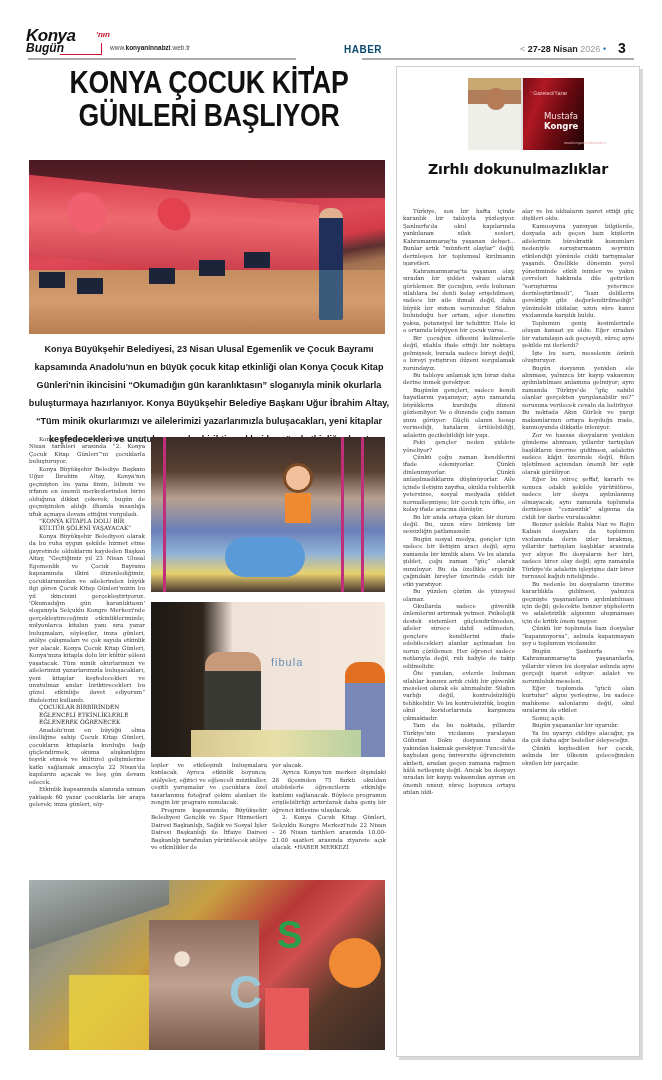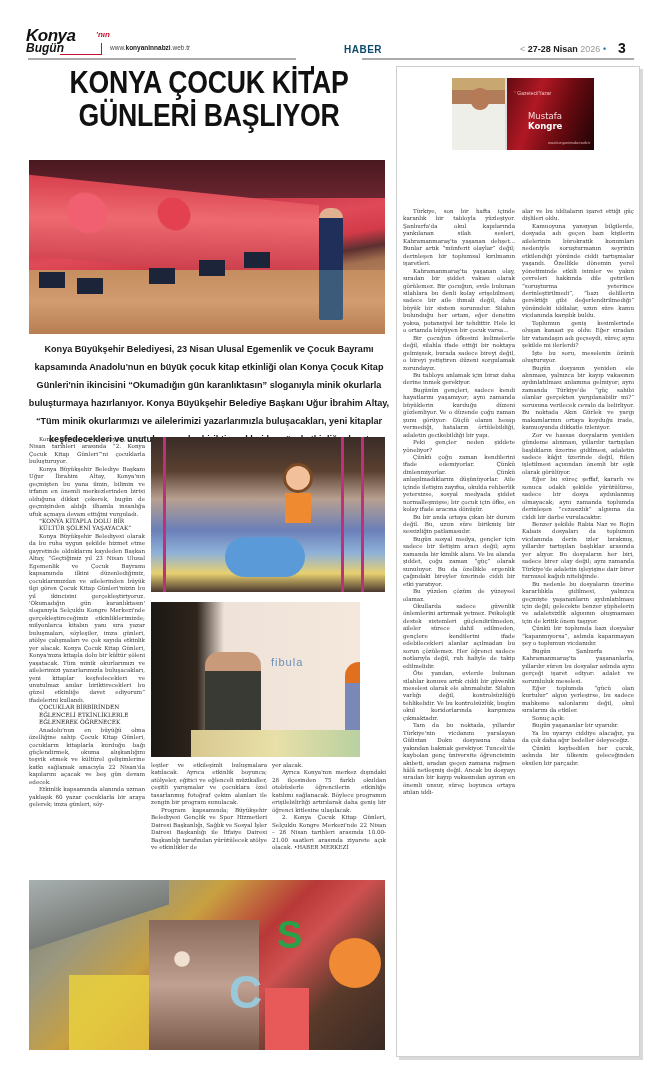--- a/index.html
+++ b/index.html
@@ -40,21 +40,21 @@
   .photo-stage .stage { position: absolute; left: 0; top: 110px; width: 100%; height: 64px; background: linear-gradient(180deg, #c58e60, #d29c70 50%, #b77e52); }
   .photo-stage .speaker-man { position: absolute; left: 290px; top: 48px; width: 24px; height: 112px; background: linear-gradient(180deg, #e0b090 0 9%, #1f2f5a 9% 55%, #3c5a7a 55% 100%); border-radius: 10px 10px 2px 2px; }
   .photo-stage .spk { position: absolute; width: 26px; height: 16px; background: #1b2438; top: 112px; }
 
   .photo-fair1 { left: 151px; top: 437px; width: 234px; height: 155px; background: linear-gradient(180deg, #3a2c28 0%, #5a4030 22%, #b8a090 40%, #6b7fb8 60%, #8fb2d8 75%, #e8d070 88%, #4a3830 100%); }
   .photo-fair1 .mascot { position: absolute; left: 132px; top: 26px; width: 30px; height: 30px; border-radius: 50%; background: #f2c09a; border: 3px solid #7a4a24; }
   .photo-fair1 .mascot-body { position: absolute; left: 134px; top: 56px; width: 26px; height: 30px; background: #f08a30; }
   .photo-fair1 .pole { position: absolute; top: 0; width: 3px; height: 155px; background: #c0307a; }
   .photo-fair1 .table { position: absolute; left: 74px; top: 100px; width: 80px; height: 40px; background: #5a9ad8; border-radius: 20px; }
 
-  .photo-fair2 { left: 151px; top: 602px; width: 209px; height: 155px; background: linear-gradient(90deg, #1c1814 0%, #2e241c 22%, #efe2d8 35%, #f4e7dc 100%); }
+  .photo-fair2 { left: 151px; top: 602px; width: 234px; height: 155px; background: linear-gradient(90deg, #1c1814 0%, #2e241c 22%, #efe2d8 35%, #f4e7dc 100%); }
   .photo-fair2 .fibula { position: absolute; left: 120px; top: 54px; font-family: "Liberation Sans", sans-serif; font-size: 11px; color: #6a90b8; letter-spacing: 1px; }
   .photo-fair2 .man { position: absolute; left: 54px; top: 50px; width: 56px; height: 105px; background: linear-gradient(180deg, #c89a7a 0 18%, #3a3a34 18% 100%); border-radius: 14px 14px 0 0; }
   .photo-fair2 .woman { position: absolute; left: 194px; top: 60px; width: 40px; height: 95px; background: linear-gradient(180deg, #e07020 0 22%, #7a88b8 22% 100%); border-radius: 14px 14px 0 0; }
   .photo-fair2 .desk { position: absolute; left: 40px; top: 128px; width: 170px; height: 27px; background: linear-gradient(90deg, #d8c890, #e8e0a8, #b8d0a0); }
 
   .photo-hall { left: 29px; top: 880px; width: 356px; height: 170px; background: linear-gradient(135deg, #7a7a70 0%, #9a9880 20%, #c8a040 38%, #b83838 55%, #d05050 65%, #5a3a2a 80%, #3a2a24 100%); }
   .photo-hall .glass { position: absolute; left: 0; top: 0; width: 140px; height: 70px; background: linear-gradient(180deg, #a8b0b0, #787c78); transform: skewY(-18deg); transform-origin: left top; }
   .photo-hall .crowd2 { position: absolute; left: 120px; top: 40px; width: 110px; height: 130px; background: radial-gradient(circle at 30% 30%, #f0e0d0 0 6%, transparent 7%), linear-gradient(180deg, #8a6a5a, #c0a090 50%, #7a5a4a); }
   .photo-hall .ball { position: absolute; left: 300px; top: 58px; width: 52px; height: 50px; border-radius: 50%; background: #f08a34; }
   .photo-hall .letter-s { position: absolute; left: 248px; top: 34px; font-family: "Liberation Sans", sans-serif; font-weight: bold; font-size: 38px; color: #2aa048; }
@@ -69,21 +69,21 @@
   .col { position: absolute; font-family: "DejaVu Serif", serif; font-size: 5.6px; line-height: 7.45px; color: #333; text-align: justify; }
   .col p { text-indent: 10px; }
   .col p.noind { text-indent: 0; }
   .col .subhead { text-indent: 0; padding-left: 10px; font-size: 5.8px; color: #222; }
   .col1 { left: 29px; top: 436px; width: 116px; }
   .col2 { left: 151px; top: 762px; width: 116px; }
   .col3 { left: 272px; top: 762px; width: 114px; }
 
   
   .opinion { position: absolute; left: 396px; top: 66px; width: 244px; height: 991px; border: 1px solid #cfcfcf; background: #fff; box-shadow: 3px 3px 0 #d9d9d9; }
-  .byline { position: absolute; left: 452px; top: 78px; width: 142px; height: 72px; background: linear-gradient(110deg, #2a0608 0%, #5a0a10 30%, #b01824 55%, #6a0a10 75%, #1e0406 100%); }
+  .byline { position: absolute; left: 468px; top: 78px; width: 116px; height: 72px; background: linear-gradient(110deg, #2a0608 0%, #5a0a10 30%, #b01824 55%, #6a0a10 75%, #1e0406 100%); }
   .byline .ph { position: absolute; left: 0; top: 0; width: 55px; height: 72px; background: linear-gradient(180deg, #c8a870 0 16%, #b07c5a 16% 36%, #efefe9 36% 100%); border-right: 2px solid #ddd; }
   .byline .ph .face { position: absolute; left: 18px; top: 10px; width: 20px; height: 22px; border-radius: 50%; background: #b57a56; }
   .byline .role { position: absolute; left: 62px; top: 12px; font-family: "Liberation Sans", sans-serif; font-size: 5px; color: #f1c2c2; }
   .byline .role .star { color: #ff4a4a; }
   .byline .first { position: absolute; left: 76px; top: 33px; font-family: "DejaVu Sans", sans-serif; font-size: 8.5px; color: #f7dede; }
   .byline .last { position: absolute; left: 76px; top: 43px; font-family: "DejaVu Sans", sans-serif; font-weight: bold; font-size: 8.5px; color: #ffffff; }
   .byline .url { position: absolute; left: 96px; top: 63px; font-family: "Liberation Sans", sans-serif; font-size: 3.6px; color: #e8b0b0; }
   .op-title { position: absolute; left: 398px; top: 160px; width: 240px; text-align: center; font-family: "DejaVu Sans", sans-serif; font-weight: bold; font-size: 14.2px; line-height: 18px; color: #111; letter-spacing: -0.2px; }
   .op-col1 { left: 403px; top: 208px; width: 112px; }
   .op-col2 { left: 522px; top: 208px; width: 112px; }
@@ -187,20 +187,21 @@
 <div class="byline">
   <div class="ph">
       <div class="face"></div>
     </div>
   <div class="role"><span class="star">*</span> <span>Gazeteci/Yazar</span></div>
   <div class="first">Mustafa</div>
   <div class="last">Kongre</div>
   <div class="url">www.konyaninnabzi.web.tr</div>
 </div>
 <div class="op-title">
+  <div>Zırhlı dokunulmazlıklar</div>
 </div>
 
 <div class="col op-col1" id="opc1">
     <p>Türkiye, son bir hafta içinde karanlık bir tabloyla yüzleşiyor. Şanlıurfa'da okul kapılarında yankılanan silah sesleri, Kahramanmaraş'ta yaşanan dehşet... Bunlar artık “münferit olaylar” değil; derinleşen bir toplumsal kırılmanın işaretleri.</p>
     <p>Kahramanmaraş'ta yaşanan olay, sıradan bir şiddet vakası olarak görülemez. Bir çocuğun, evde bulunan silahlara bu denli kolay erişebilmesi; sadece bir aile ihmali değil, daha büyük bir sistem sorunudur. Silahın bulunduğu her ortam, eğer denetim yoksa, potansiyel bir tehdittir. Hele ki o ortamda büyüyen bir çocuk varsa...</p>
     <p>Bir çocuğun öfkesini kelimelerle değil, silahla ifade ettiği bir noktaya gelmişsek, burada sadece bireyi değil, o bireyi yetiştiren düzeni sorgulamak zorundayız.</p>
     <p>Bu tabloyu anlamak için biraz daha derine inmek gerekiyor.</p>
     <p>Bugünün gençleri, sadece kendi hayatlarını yaşamıyor; aynı zamanda büyüklerin kurduğu düzeni gözlemliyor. Ve o düzende çoğu zaman şunu görüyor: Güçlü olanın hesap vermediği, hataların örtülebildiği, adaletin gecikebildiği bir yapı.</p>
     <p>Peki gençler neden şiddete yöneliyor?</p>
     <p>Çünkü çoğu zaman kendilerini ifade edemiyorlar. Çünkü dinlenmiyorlar. Çünkü anlaşılmadıklarını düşünüyorlar. Aile içinde iletişim zayıfsa, okulda rehberlik yetersizse, sosyal medyada şiddet normalleşmişse; bir çocuk için öfke, en kolay ifade aracına dönüşür.</p>

